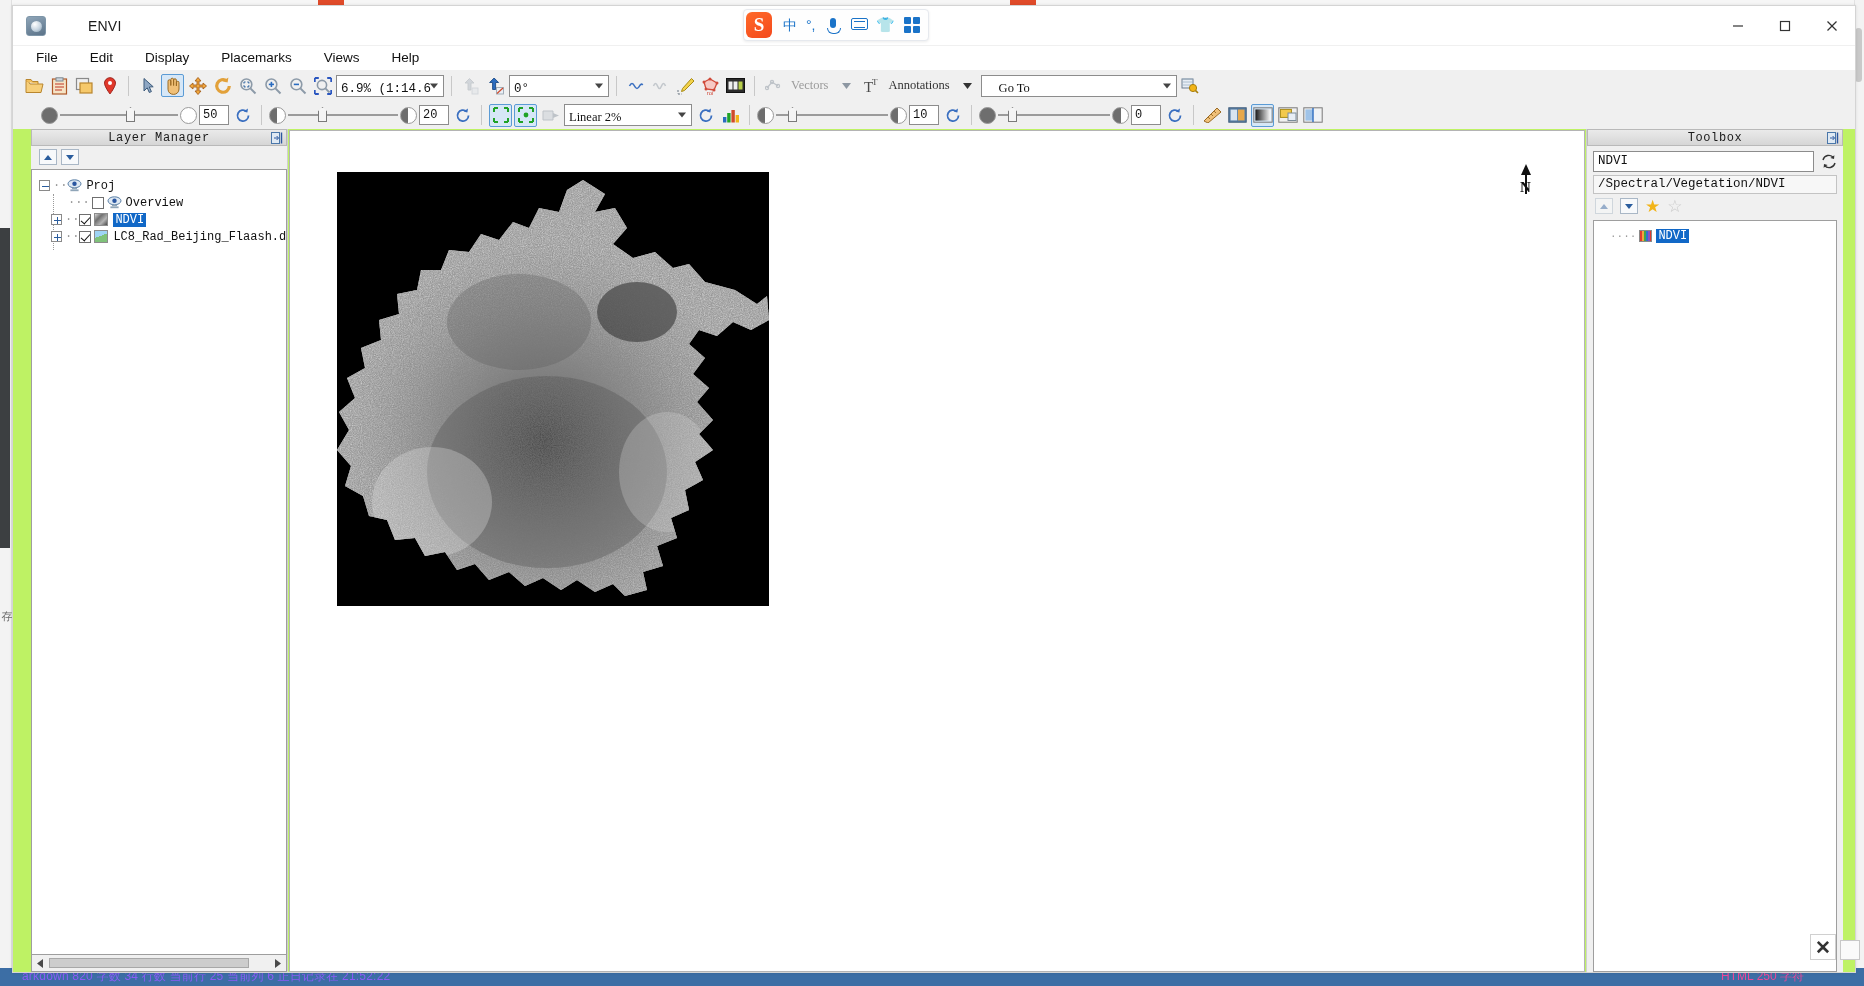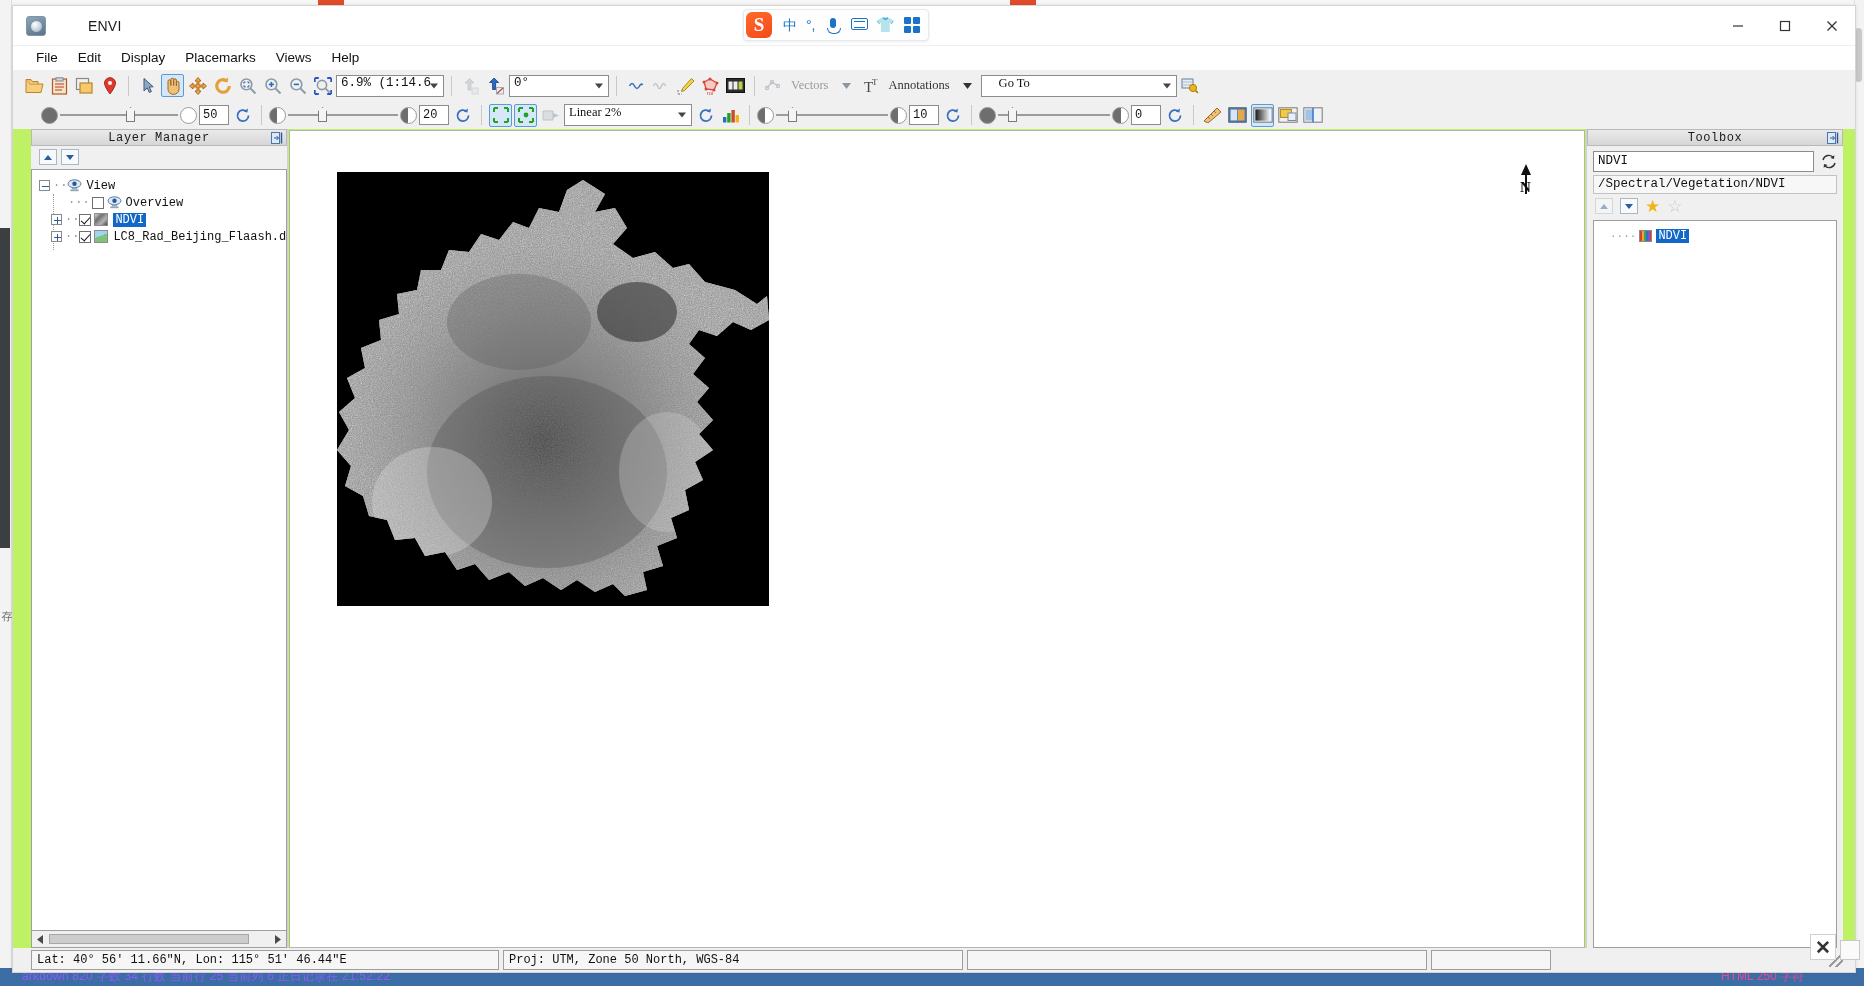--- a/index.html
+++ b/index.html
@@ -154,21 +154,21 @@
   }
   .ime-shirt { font-size:15px; color:#1a73c8; }
   .ime-grid {
     display:grid; grid-template-columns:7px 7px; grid-template-rows:7px 7px; gap:2px;
   }
   .ime-grid i { background:#1a73c8; display:block; border-radius:1px; }
 
   
   .menubar {
     height:24px; background:#ffffff; display:flex; align-items:center;
-    padding-left:13px; gap:0; flex:0 0 auto;
+    padding-left:13px; gap:12px; flex:0 0 auto;
   }
   .menu-item {
     font-size:13.5px; color:#111; padding:2px 10px; line-height:18px;
   }
 
   
   .toolbar {
     height:31px; background:#f0f0f0;
     display:flex; align-items:center; padding-left:10px; gap:2px;
     flex:0 0 auto;
@@ -181,21 +181,21 @@
   }
   .tb-btn.active { border:1px solid #5b9bd5; background:#d6e7f7; }
   .tb-btn svg { display:block; }
   .tb-label {
     font-size:12.5px; color:#333; padding:0 4px; white-space:nowrap;
     font-family:"Liberation Serif", serif;
   }
   .tb-label.dim { color:#9b9b9b; }
   .tb-combo {
     height:22px; border:1px solid #8c8c8c; background:#ffffff;
-    display:flex; align-items:flex-start; padding-left:4px;
+    display:flex; align-items:flex-end; padding-left:4px;
     font-size:12.5px; color:#111; position:relative;
     font-family:"Liberation Mono", monospace;
   }
   .tb-combo .caret {
     position:absolute; right:5px; top:50%; transform:translateY(-50%);
     width:0; height:0; border-left:4px solid transparent;
     border-right:4px solid transparent; border-top:5px solid #444;
   }
   .tb-combo.zoom { width:108px; }
   .tb-combo.rot { width:100px; }
@@ -850,21 +850,21 @@
             <span class="exp-box"></span>
             <span style="color:#9a9a9a;">··</span>
             <span class="eye-icon">
               <svg width="15" height="13" viewBox="0 0 15 13">
                 <ellipse cx="7.5" cy="4.8" rx="6.5" ry="4" fill="#dfe9f3" stroke="#5a7fa6" stroke-width="1"></ellipse>
                 <circle cx="7.5" cy="4.8" r="2.2" fill="#2a56a0"></circle>
                 <rect x="5" y="8.6" width="5" height="1.6" fill="#8fa5b8"></rect>
                 <rect x="3.4" y="10.4" width="8.2" height="1.8" fill="#8fa5b8"></rect>
               </svg>
             </span>
-            <span>View</span>
+            <span>Proj</span>
           </div>
 
           <div class="tree-row l2">
             <span style="color:#9a9a9a; margin-right:2px;">···</span>
             <span class="chk"></span>
             <span class="eye-icon">
               <svg width="15" height="13" viewBox="0 0 15 13">
                 <ellipse cx="7.5" cy="4.8" rx="6.5" ry="4" fill="#dfe9f3" stroke="#5a7fa6" stroke-width="1"></ellipse>
                 <circle cx="7.5" cy="4.8" r="2.2" fill="#2a56a0"></circle>
                 <rect x="5" y="8.6" width="5" height="1.6" fill="#8fa5b8"></rect>
@@ -1001,24 +1001,17 @@
         <div class="tbx-tree">
           <div class="tbx-row">
             <span style="color:#9a9a9a; margin-right:3px; font-size:11px;">····</span>
             <span class="tbx-icon"></span>
             <span class="tbx-label sel">NDVI</span>
           </div>
         </div>
       </div>
     </div>
 
-    <div class="statusbar">
-      <div class="status-cell coord">Lat: 40° 56′ 11.66″N, Lon: 115° 51′ 46.44″E</div>
-      <div class="status-cell proj">Proj: UTM, Zone 50 North, WGS-84</div>
-      <div class="status-cell blank"></div>
-      <div class="status-cell small"></div>
-      <div class="status-grip"></div>
-    </div>
   </div>
 
   <div class="close-overlay">✕</div>
   <div class="grid-overlay"></div>
 </div>
 
 </body></html>

